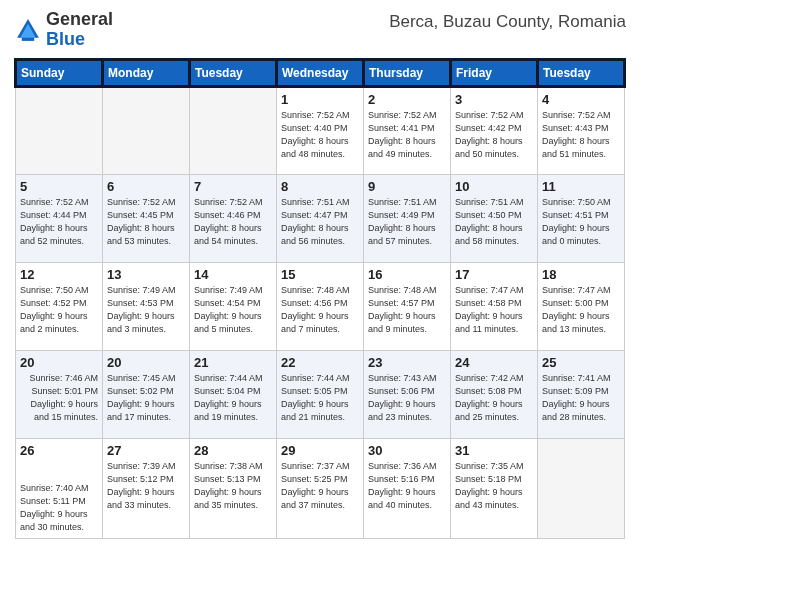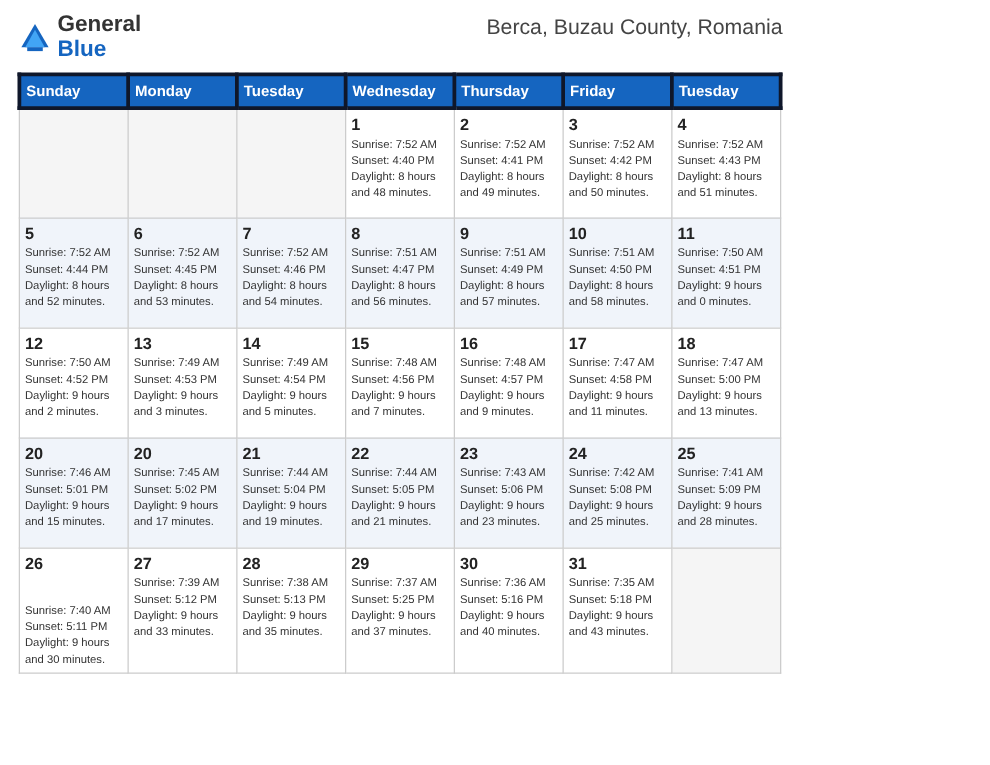--- a/index.html
+++ b/index.html
@@ -259,21 +259,21 @@
             <span class="day-number">18</span>
             <div class="day-info" style="white-space: pre-line;">Sunrise: 7:47 AM
 Sunset: 5:00 PM
 Daylight: 9 hours
 and 13 minutes.</div>
           </td>
         </tr>
         <tr class="row-alt">
           <td>
             <span class="day-number">20</span>
-            <div class="day-info" style="white-space: pre-line;">Sunrise: 7:46 AM
+            <div class="day-info" style="white-space: pre-line; text-align: right;">Sunrise: 7:46 AM
 Sunset: 5:01 PM
 Daylight: 9 hours
 and 15 minutes.</div>
           </td>
           <td>
             <span class="day-number">20</span>
             <div class="day-info" style="white-space: pre-line;">Sunrise: 7:45 AM
 Sunset: 5:02 PM
 Daylight: 9 hours
 and 17 minutes.</div>

